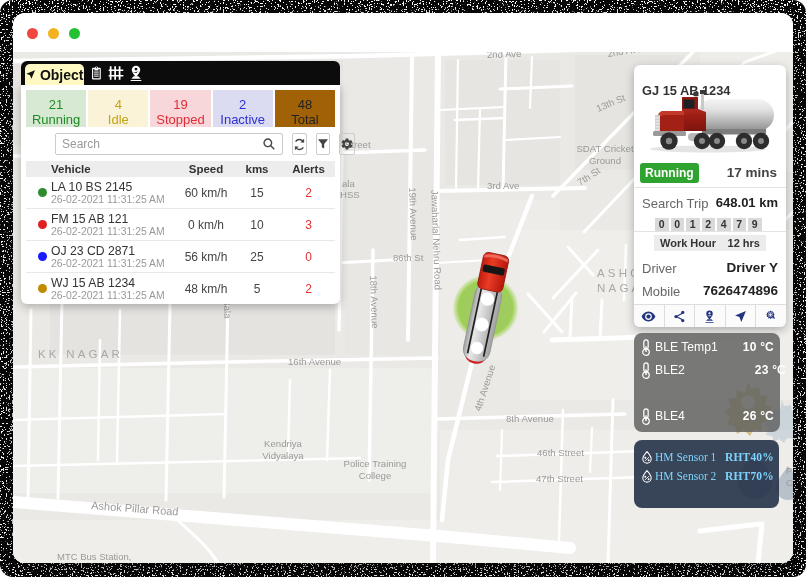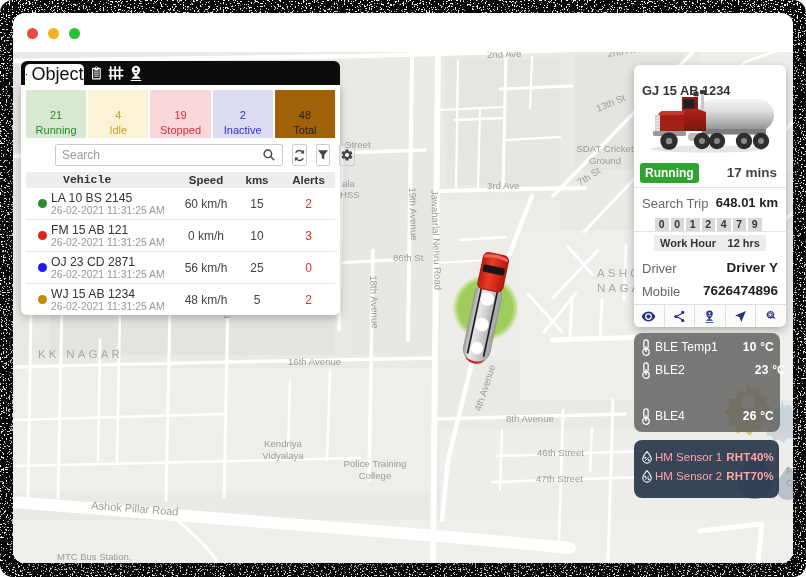--- a/index.html
+++ b/index.html
@@ -11,26 +11,26 @@
           background:#fff;border-radius:12px;z-index:1;overflow:hidden;
           box-shadow:0 5px 18px rgba(0,0,0,0.55);}
   #titlebar{position:absolute;left:0;top:0;width:780px;height:39px;background:#fff;}
   .dot{position:absolute;top:15px;width:11px;height:11px;border-radius:50%;}
   #map{position:absolute;left:0;top:39px;width:780px;height:511px;background:#eae9e6;}
   #map svg{position:absolute;left:0;top:0;}
   #mapsvg text{font-family:"Liberation Sans",sans-serif;}
   
   #lp{position:absolute;left:21px;top:61px;width:319px;z-index:5;font-family:"Liberation Sans",sans-serif;}
   #lptabs{position:relative;height:24px;background:#0c0c0c;border-radius:6px 6px 0 0;}
-  #lptab{position:absolute;left:3.5px;top:3px;width:59px;height:21px;background:#ffffff;border-radius:5px 5px 0 0;
-         display:flex;align-items:center;justify-content:center;gap:4px;font-size:18px;font-weight:normal;color:#111;}
+  #lptab{position:absolute;left:3.5px;top:3px;width:59px;height:21px;background:#fef9c3;border-radius:5px 5px 0 0;
+         display:flex;align-items:center;justify-content:center;gap:4px;font-size:14px;font-weight:bold;color:#111;}
   .tabicon{position:absolute;top:4px;}
   #lpbody{background:#fff;border-radius:0 0 6px 6px;box-shadow:0 3px 10px rgba(0,0,0,0.25);padding:5px 5px 0 5px;}
   #stats{display:flex;gap:2px;}
-  .stat{flex:1;height:30px;text-align:center;font-size:11px;line-height:15px;padding-top:18px;}
+  .stat{flex:1;height:30px;text-align:center;font-size:13px;line-height:15px;padding-top:7px;}
   .stat b{font-weight:normal;display:block;}
   #srow{display:flex;margin-top:6px;gap:9px;height:22px;padding-left:29px;}
   #sinput{width:228px;flex:none;box-sizing:border-box;border:1px solid #ccc;border-radius:2px;position:relative;color:#999;font-size:12px;
           display:flex;align-items:center;padding-left:6px;}
   .sbtn{width:17px;box-sizing:border-box;border:1px solid #ccc;border-radius:2px;display:flex;align-items:center;justify-content:center;}
   #vtable{margin-top:6px;font-size:12px;}
   #vhead{display:flex;background:#ededed;height:16px;line-height:16px;font-weight:bold;color:#333;font-size:11.5px;}
   .vrow{display:flex;height:31px;border-bottom:1px solid #e8e8e8;align-items:center;position:relative;}
   .c1{width:154px;padding-left:25px;box-sizing:border-box;}
   .c2{width:52px;text-align:center;}
@@ -63,22 +63,22 @@
           display:flex;background:#fbfbfb;}
   #ricons div{flex:1;border-right:1px solid #ddd;display:flex;align-items:center;justify-content:center;}
   #ricons div:last-child{border-right:none;}
   
   #ble{position:absolute;left:634px;top:333px;width:146px;height:99px;z-index:5;border-radius:8px;
        background:rgba(97,97,97,0.84);color:#fff;font-family:"Liberation Sans",sans-serif;}
   .blerow{position:absolute;left:0;width:146px;height:24px;}
   .blerow .bn{position:absolute;left:21px;top:4px;font-size:12.2px;white-space:nowrap;}
   .blerow .bv{position:absolute;right:6px;top:4px;font-size:12px;font-weight:bold;letter-spacing:0.2px;}
   .bicon{position:absolute;left:6px;top:3px;}
-  #hm{position:absolute;left:634px;top:440px;width:145px;height:58px;z-index:5;border-radius:8px;
-      background:rgba(42,55,76,0.93);color:#fca5a5;font-family:Liberation Sans, sans-serif;}
+  #hm{position:absolute;left:634px;top:440px;width:145px;height:68px;z-index:5;border-radius:8px;
+      background:rgba(42,55,76,0.93);color:#7dd3fc;font-family:Liberation Serif, serif;}
 </style>
 </head>
 <body>
 <div id="page">
   <svg id="noise" width="806" height="577">
     <defs>
       <filter id="nf" x="0" y="0" width="100%" height="100%">
         <feTurbulence type="fractalNoise" baseFrequency="0.65" numOctaves="2" seed="3"></feTurbulence>
         <feColorMatrix type="matrix" values="0 0 0 0 1  0 0 0 0 1  0 0 0 0 1  20 20 20 0 -33.8"></feColorMatrix>
       </filter>
@@ -324,21 +324,21 @@
             </svg>
         </div>
         <div class="sbtn">
           <svg width="14" height="14" viewBox="0 0 24 24" fill="#444">
               <path d="M19.14 12.94c.04-.3.06-.61.06-.94 0-.32-.02-.64-.07-.94l2.03-1.58a.49.49 0 0 0 .12-.61l-1.92-3.32a.488.488 0 0 0-.59-.22l-2.39.96c-.5-.38-1.03-.7-1.62-.94l-.36-2.54a.484.484 0 0 0-.48-.41h-3.84c-.24 0-.43.17-.47.41l-.36 2.54c-.59.24-1.13.57-1.62.94l-2.39-.96c-.22-.08-.47 0-.59.22L2.74 8.87c-.12.21-.08.47.12.61l2.03 1.58c-.05.3-.09.63-.09.94s.02.64.07.94l-2.03 1.58a.49.49 0 0 0-.12.61l1.92 3.32c.12.22.37.29.59.22l2.39-.96c.5.38 1.03.7 1.62.94l.36 2.54c.05.24.24.41.48.41h3.84c.24 0 .44-.17.47-.41l.36-2.54c.59-.24 1.13-.56 1.62-.94l2.39.96c.22.08.47 0 .59-.22l1.92-3.32c.12-.22.07-.47-.12-.61l-2.01-1.58zM12 15.6c-1.98 0-3.6-1.62-3.6-3.6s1.62-3.6 3.6-3.6 3.6 1.62 3.6 3.6-1.62 3.6-3.6 3.6z"></path>
             </svg>
         </div>
       </div>
       <div id="vtable">
         <div id="vhead">
-            <div class="c1" style="padding-left:37px;font-family:Liberation Mono, monospace;">Vehicle</div>
+            <div class="c1" style="padding-left:25px;">Vehicle</div>
             <div class="c2">Speed</div>
             <div class="c3">kms</div>
             <div class="c4">Alerts</div>
           </div>
         <div class="vrow">
             <span class="vdot" style="background:#2e8b2e;"></span>
           <div class="c1">
               <div class="vname">LA 10 BS 2145</div>
               <div class="vdate">26-02-2021 11:31:25 AM</div>
             </div>

